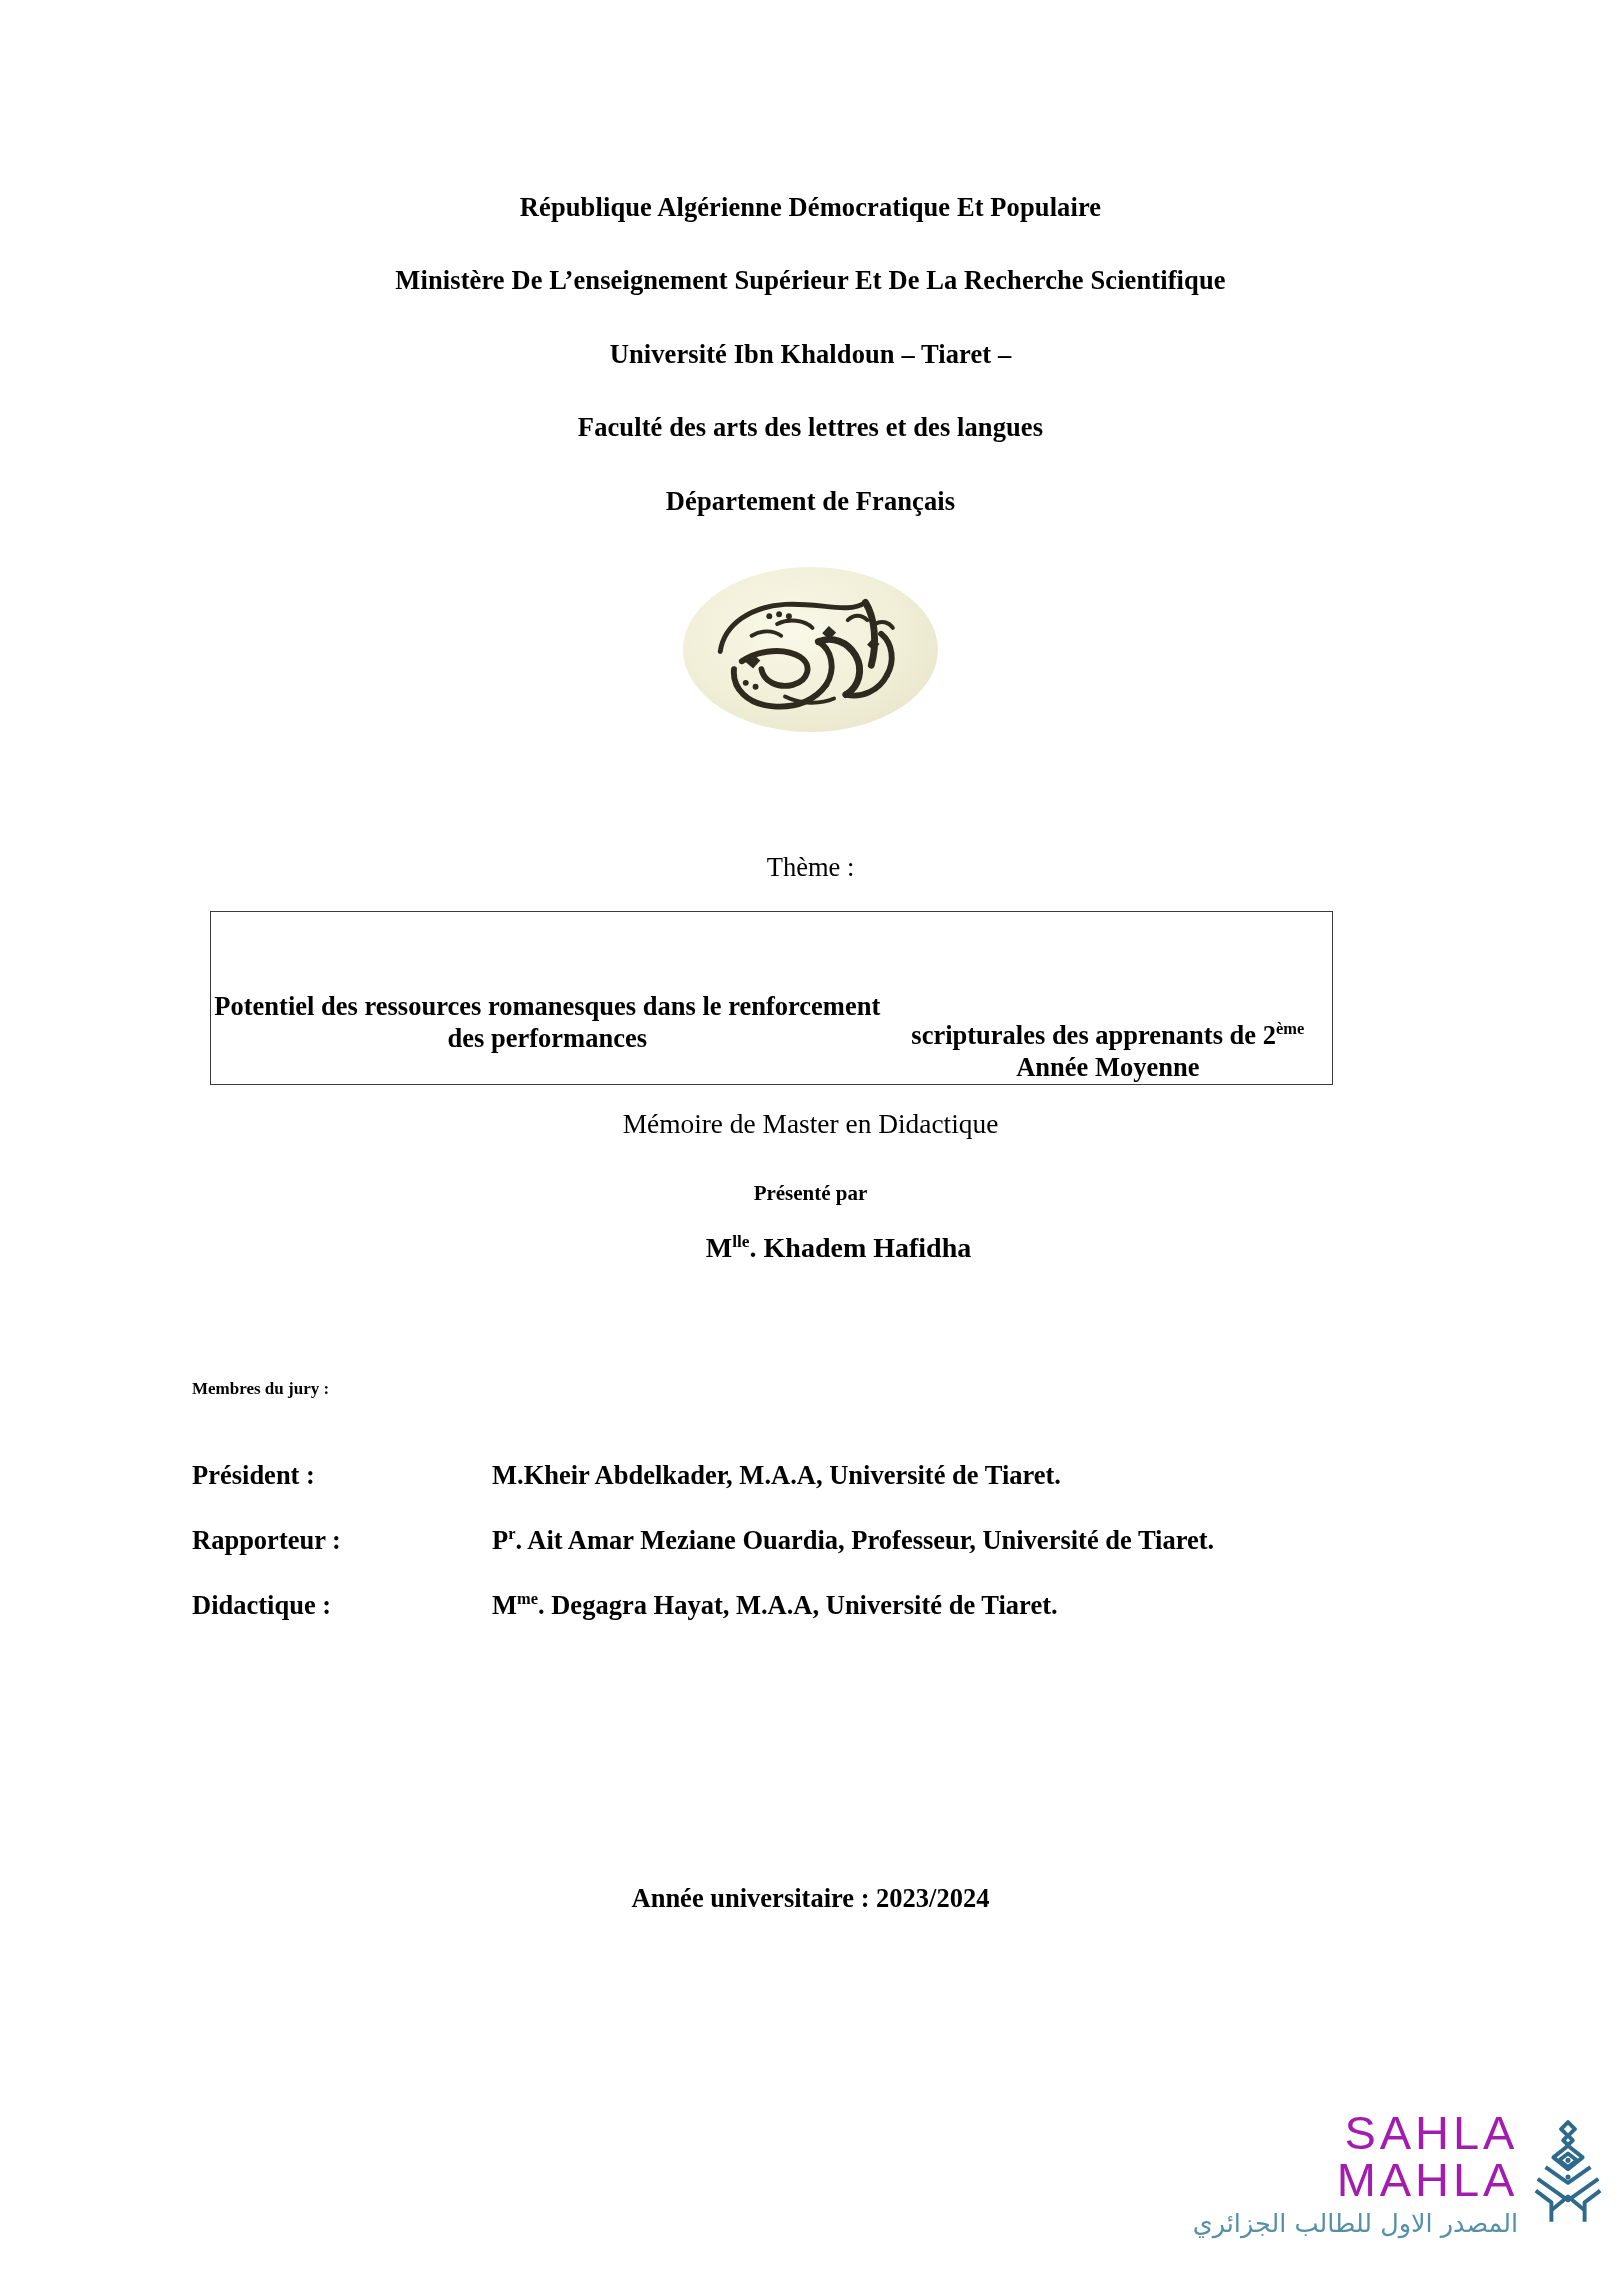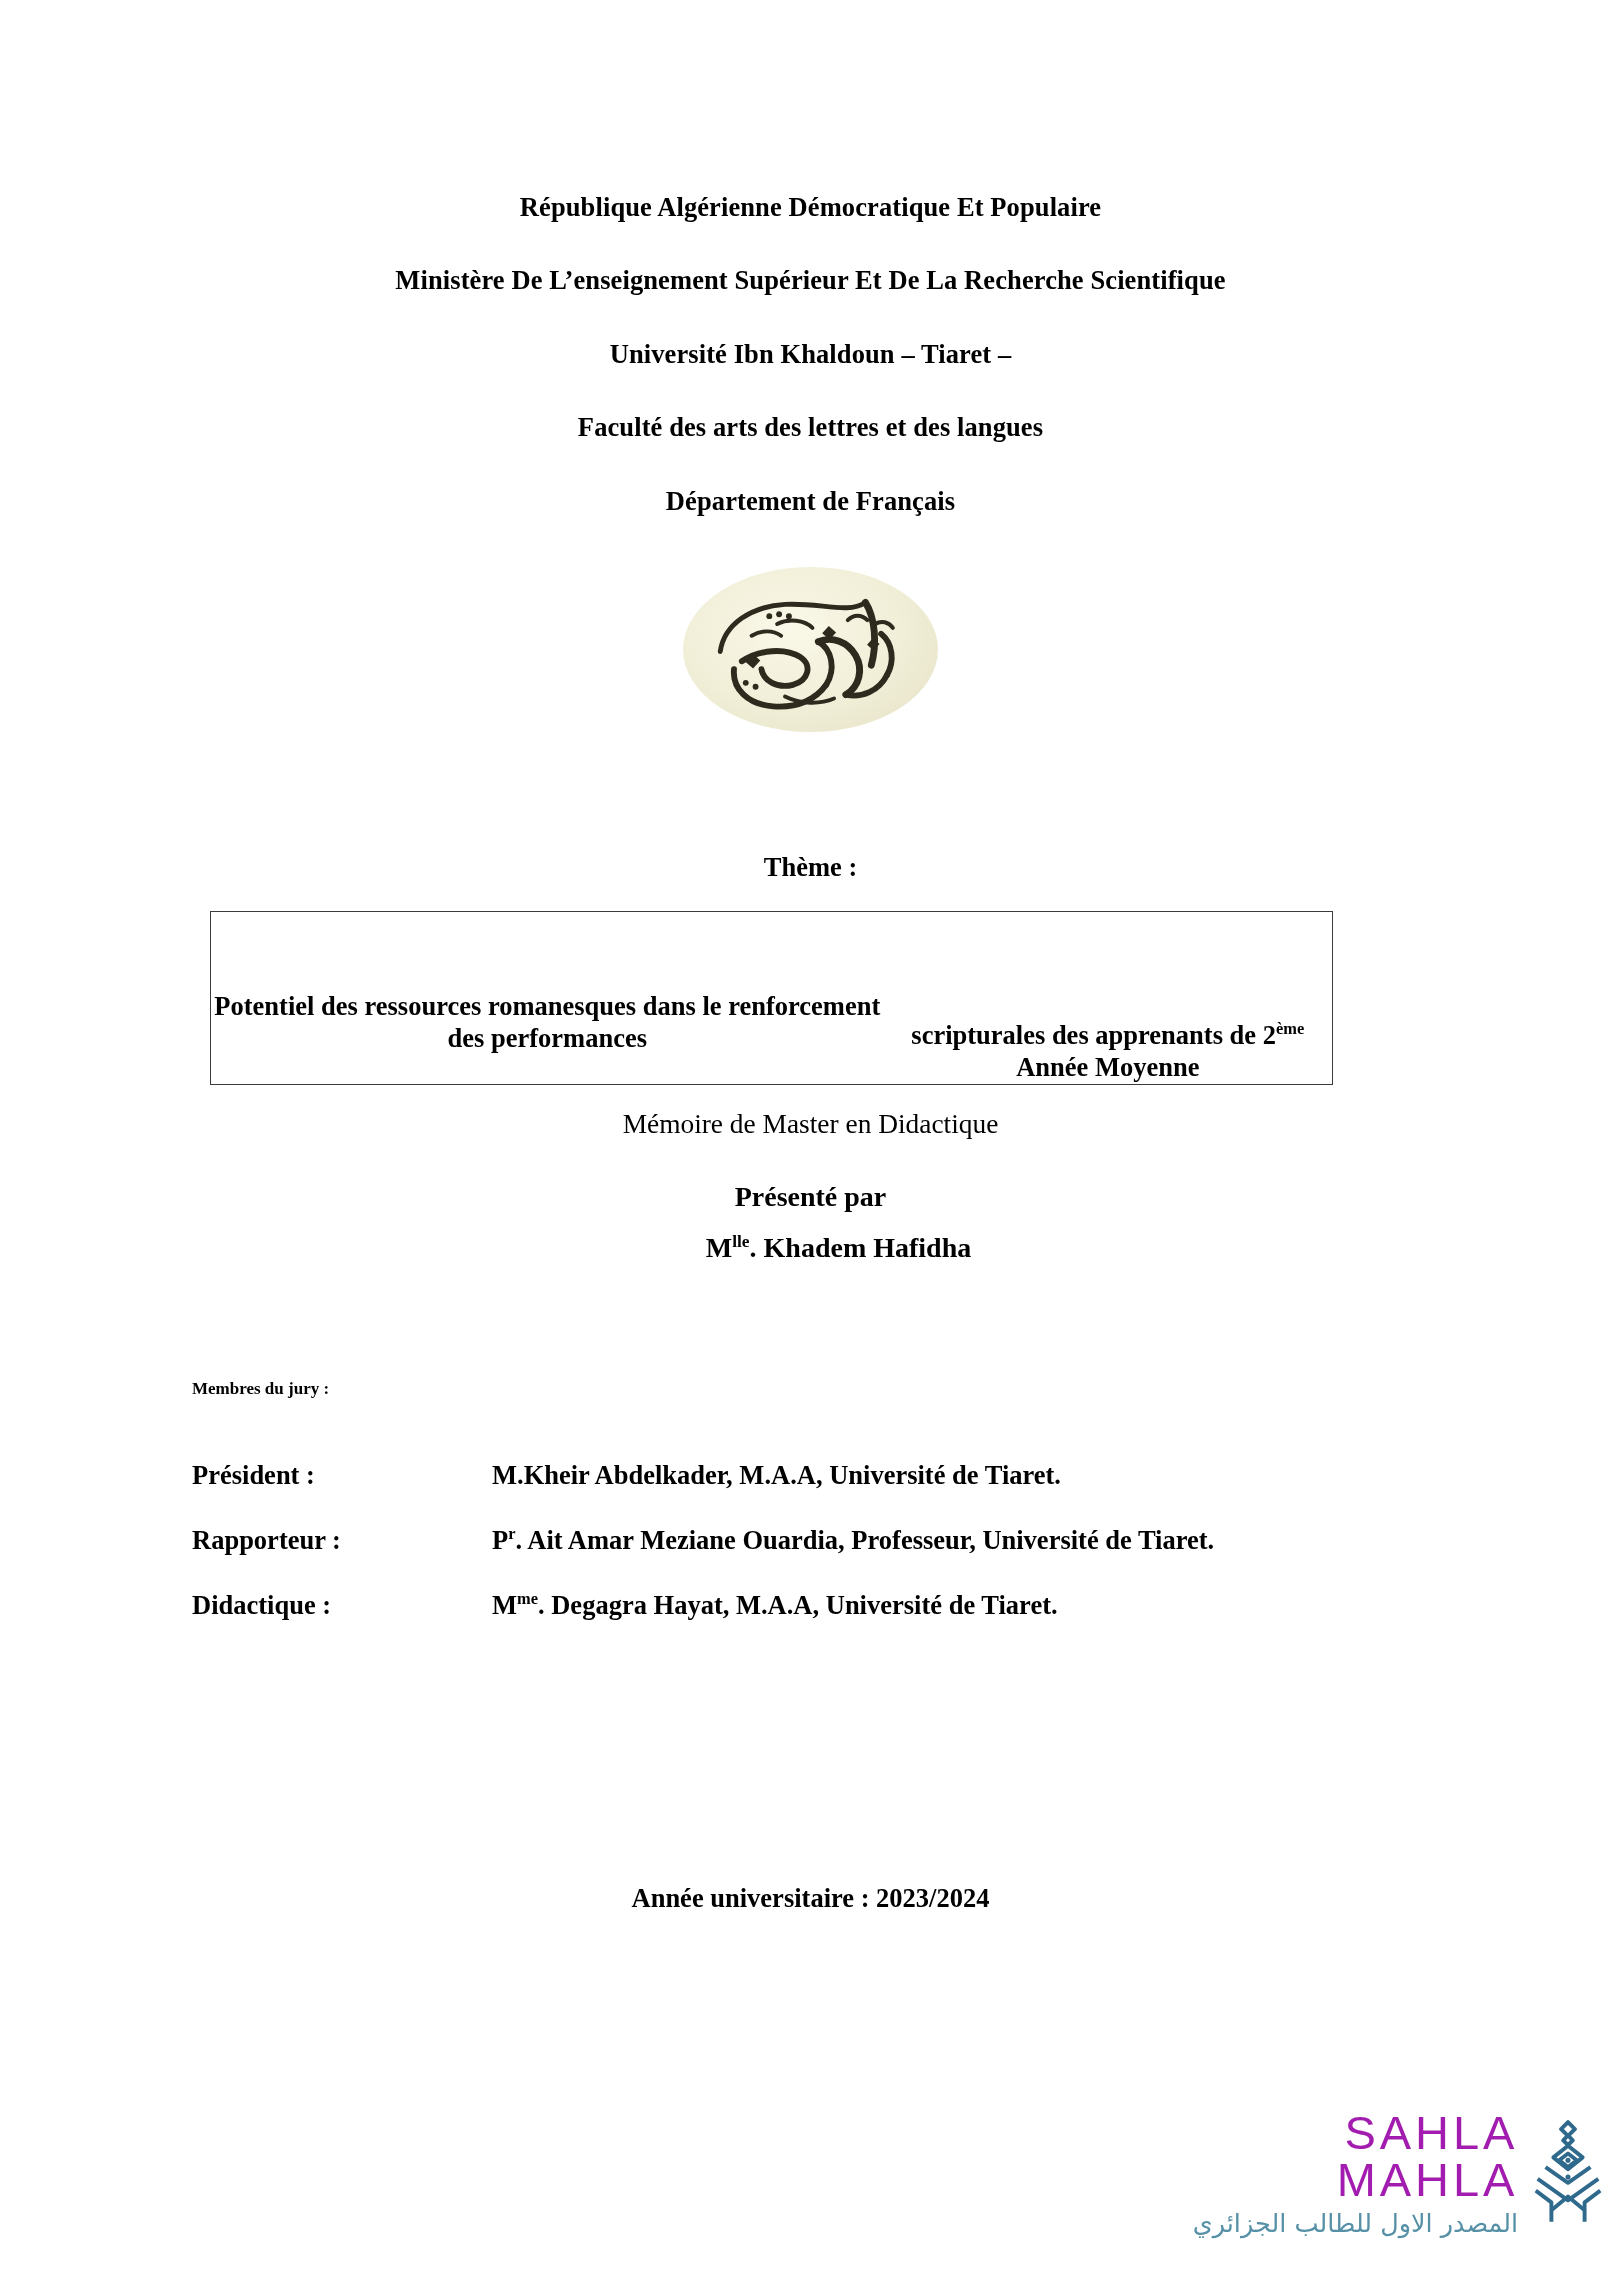--- a/index.html
+++ b/index.html
@@ -53,21 +53,21 @@
   }
   .logo-oval svg { display: block; width: 100%; height: 100%; }
 
   
   .theme-label {
     position: absolute;
     top: 852px;
     left: 0;
     width: 1621px;
     text-align: center;
-    font-weight: bold;
+    font-weight: normal;
     font-size: 26.5px;
   }
   .theme-box {
     position: absolute;
     top: 911px;
     left: 210px;
     width: 1123px;
     height: 174px;
     border: 1.6px solid #3b3b3b;
     box-sizing: border-box;
@@ -95,21 +95,21 @@
     font-weight: normal;
     font-size: 27.4px;
   }
   .presented-by {
     position: absolute;
     top: 1181px;
     left: 0;
     width: 1621px;
     text-align: center;
     font-weight: bold;
-    font-size: 28px;
+    font-size: 21px;
   }
   .author {
     position: absolute;
     top: 1232px;
     left: 0;
     width: 1621px;
     text-align: center;
     font-weight: bold;
     font-size: 28px;
     padding-left: 28px;

